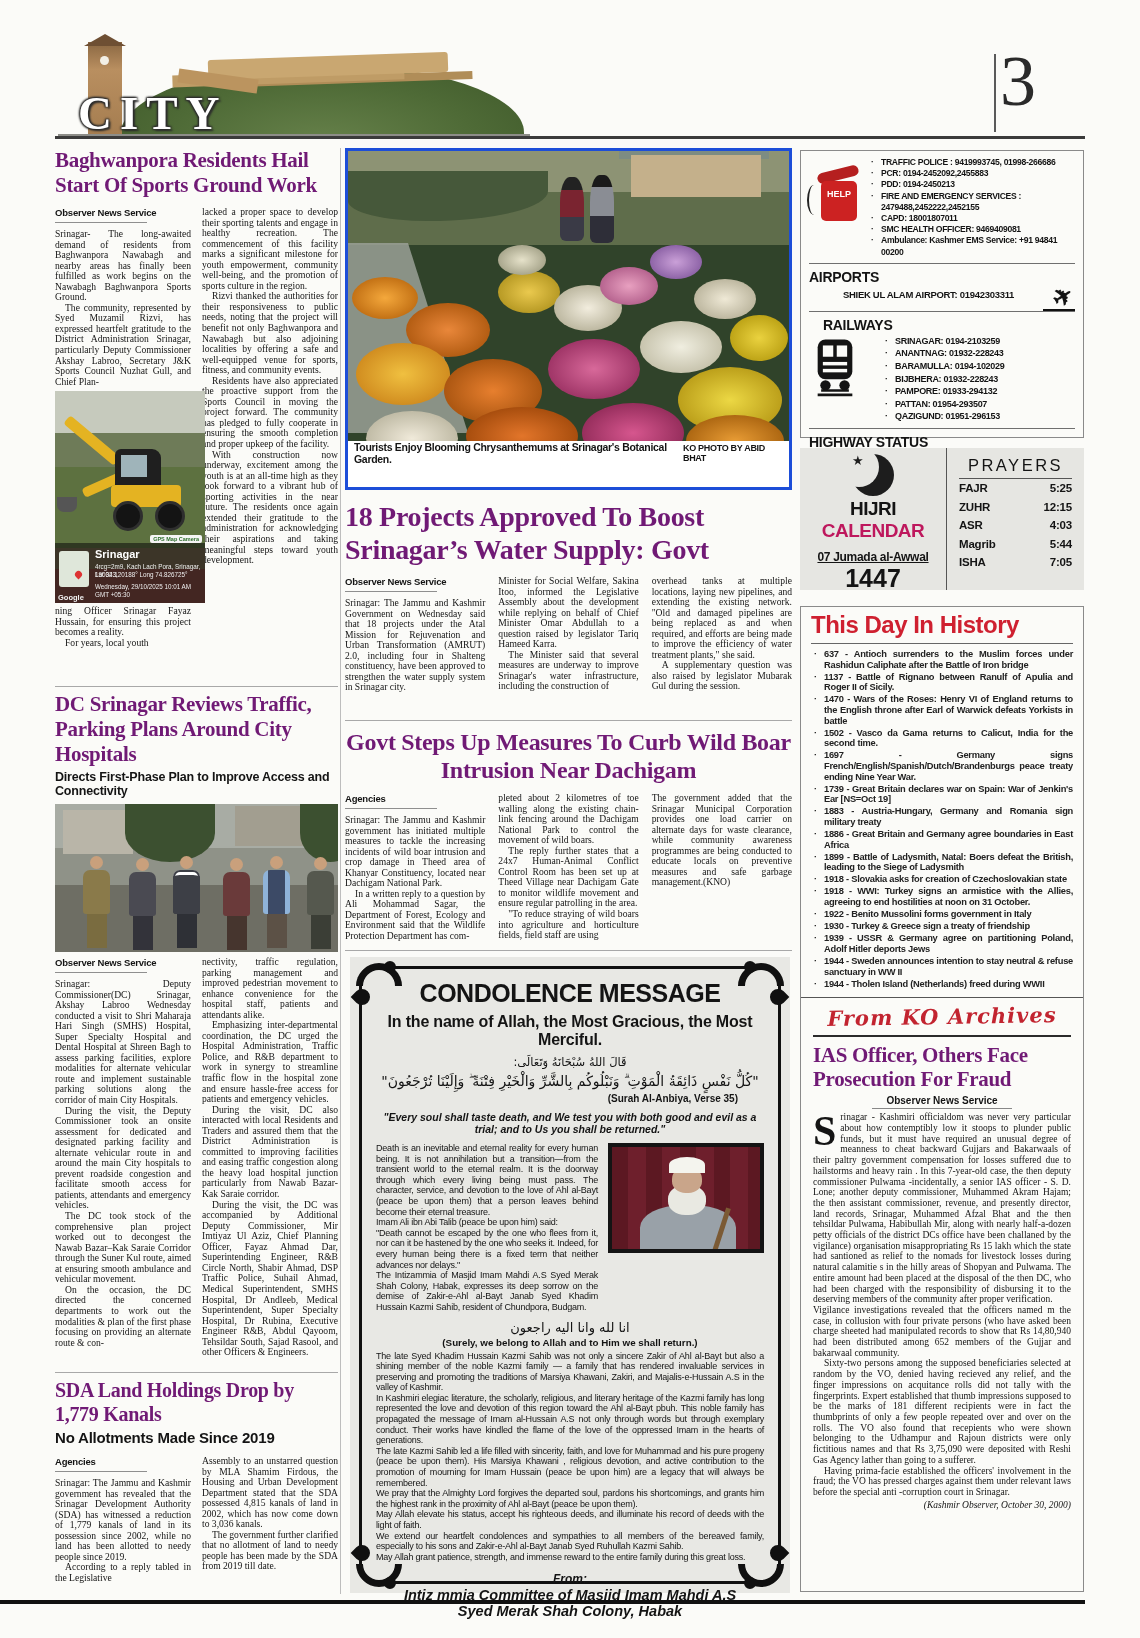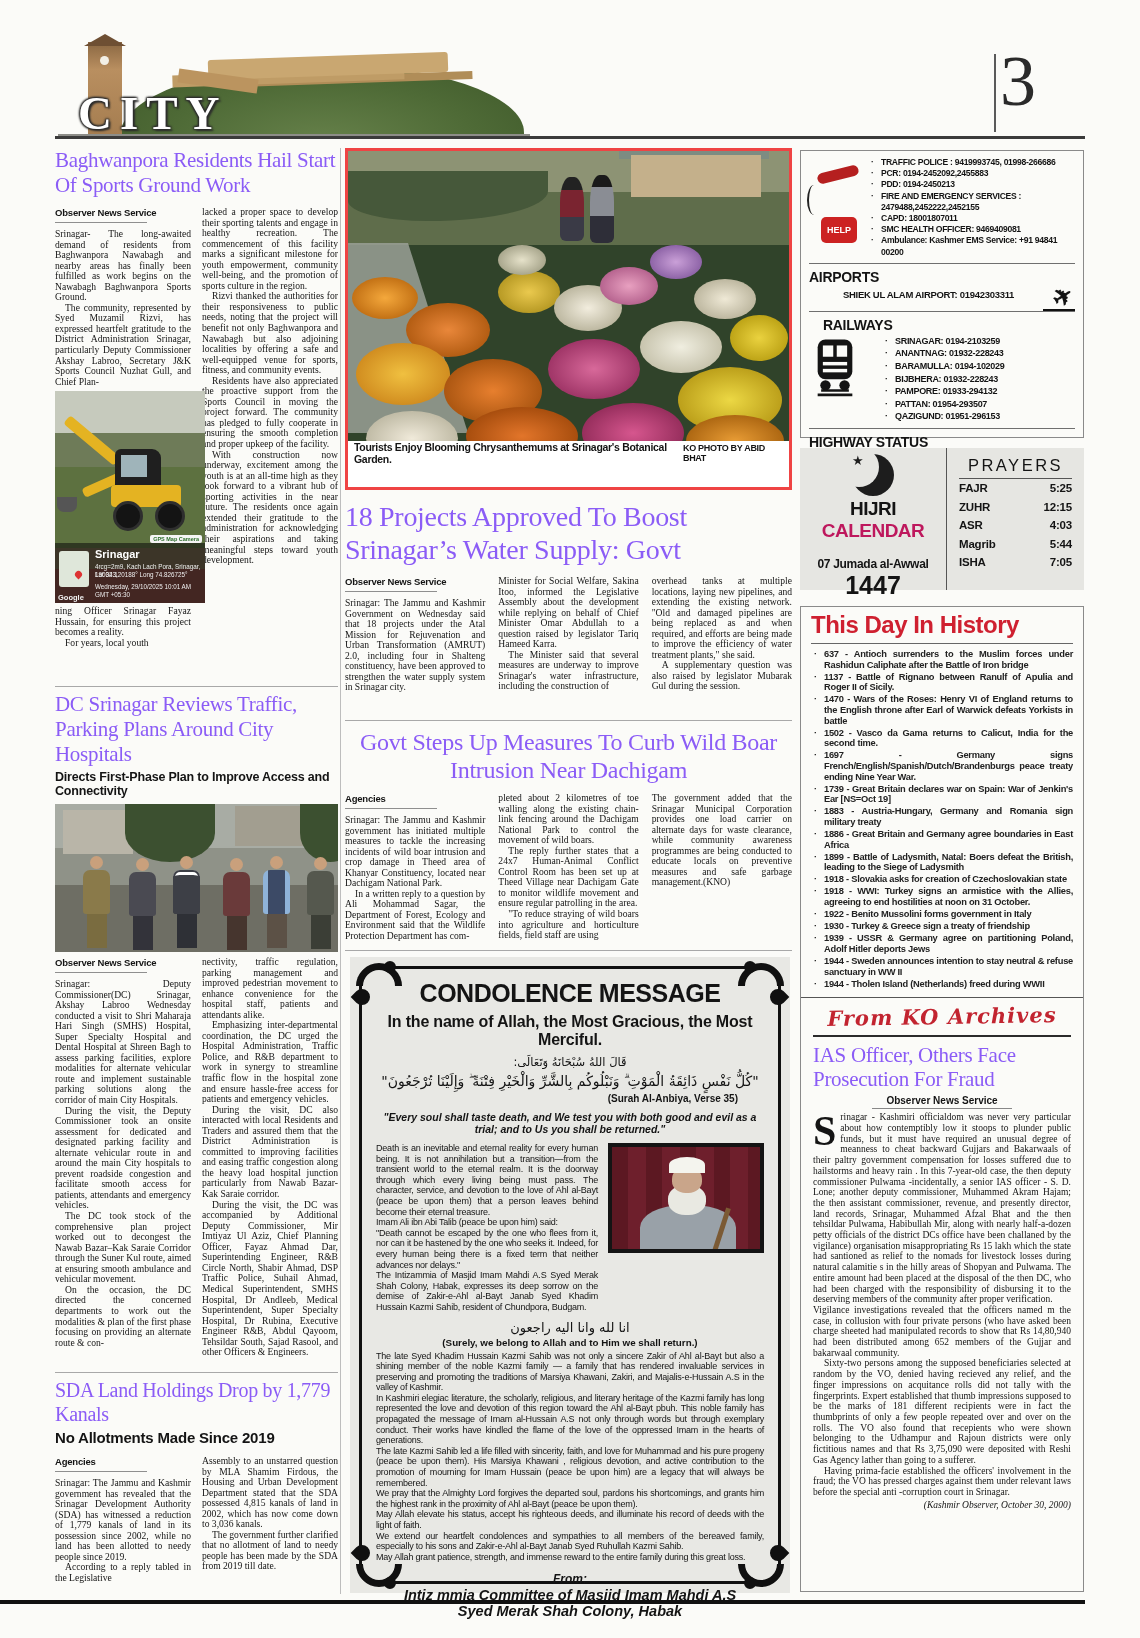--- a/index.html
+++ b/index.html
@@ -25,21 +25,21 @@
   .city-base{position:absolute;left:0;bottom:0;width:100%;height:4px;background:#8d8d88;}
   .masthead{left:648px;top:52px;width:340px;text-align:center;}
   .masthead .mh{font:bold 31px "Liberation Serif",serif;letter-spacing:0.5px;transform:scaleY(1.08);color:#1b1b1b;}
   .masthead .mh sup{font-size:11px;}
   .masthead .rule{height:2px;background:#2e2e2e;margin:2px 2px 3px;}
   .masthead .dl{font:bold 20px "Liberation Sans",sans-serif;letter-spacing:-0.4px;color:#101010;}
   .pagenum-bar{left:994px;top:54px;width:2px;height:78px;background:#5a5a5a;}
   .pagenum{left:1000px;top:40px;font:72px "Liberation Serif",serif;color:#2a2a2a;}
   .head-rule{left:55px;top:136px;width:1030px;height:3px;background:#3b3b3b;}
   
-  .title{font-weight:normal;letter-spacing:-0.3px;color:#8b5cf6;}
+  .title{font-weight:bold;letter-spacing:-0.3px;color:#701a75;}
   .h-left{font-size:21px;line-height:25px;}
   .h-sda{font-size:20px;line-height:24px;}
   .h-mid{font-size:28px;line-height:33px;}
   .h-boar{font-size:24px;line-height:28px;text-align:center;}
   .h-ias{font-size:21px;line-height:24px;}
   .sub{font:bold 12.5px "Liberation Sans",sans-serif;letter-spacing:-0.2px;margin-top:3px;}
   .sub-sda{font-size:15px;}
   .byline{font:bold 9.5px "Liberation Sans",sans-serif;letter-spacing:-0.2px;}
   .brule{width:92px;height:1px;background:#8f8f8f;margin:4px 0 6px;}
   .cols{display:flex;gap:11px;}
@@ -70,21 +70,21 @@
             background:linear-gradient(180deg,#a8aca4 0 30%,#8f9288 30% 55%,#6e6e64 55% 100%);}
   .dc-photo .bld1{position:absolute;left:8px;top:6px;width:70px;height:44px;background:#b9b5a8;}
   .dc-photo .bld2{position:absolute;left:180px;top:2px;width:95px;height:40px;background:#a29e90;}
   .dc-photo .tree1,.dc-photo .tree2{position:absolute;top:0;width:90px;height:58px;border-radius:0 0 50% 50%;background:#3c5030;}
   .dc-photo .tree1{left:70px;} .dc-photo .tree2{left:245px;width:60px;}
   .fig{position:absolute;bottom:4px;}
   .fig .head{width:13px;height:13px;border-radius:50%;background:#c9a07c;margin:0 auto 1px;}
   .fig .torso{width:27px;height:44px;border-radius:7px 7px 3px 3px;}
   .fig .legs{width:20px;height:34px;margin:0 auto;}
   
-  .photo-frame{left:345px;top:148px;width:447px;height:342px;border:3px solid #ef4444;background:#fff;box-sizing:border-box;}
+  .photo-frame{left:345px;top:148px;width:447px;height:342px;border:3px solid #1d4ed8;background:#fff;box-sizing:border-box;}
   .garden{position:relative;width:441px;height:313px;overflow:hidden;
           background:linear-gradient(180deg,#8d9374 0 13%,#5f6d4b 13% 30%,#30432a 30% 100%);}
   .garden .bldg{position:absolute;right:28px;top:4px;width:130px;height:42px;background:#c4b08b;}
   .garden .roofl{position:absolute;right:20px;top:0px;width:150px;height:8px;background:#7d8c82;}
   .garden .trees{position:absolute;left:0;top:20px;width:200px;height:50px;border-radius:0 0 60% 40%;background:#46583a;}
   .garden .path{position:absolute;left:-30px;top:92px;width:150px;height:190px;background:#9aa096;
                 clip-path:polygon(20% 0,60% 0,100% 100%,0 100%);opacity:.85;}
   .pa{position:absolute;left:212px;top:26px;width:24px;height:64px;border-radius:40% 40% 6px 6px;
       background:linear-gradient(180deg,#222 0 20%,#7a2430 20% 62%,#3a3a46 62% 100%);}
   .pb{position:absolute;left:242px;top:24px;width:24px;height:68px;border-radius:40% 40% 6px 6px;
@@ -147,22 +147,22 @@
   .car3{text-align:center;font-size:13px;margin-top:7px;font-family:"DejaVu Sans",sans-serif;}
   .ctr3{text-align:center;font-weight:bold;font-size:9.8px;margin-top:2px;}
   .cmain{margin-top:3px;}
   .cfrom{text-align:center;font-style:italic;font-weight:bold;margin-top:10px;}
   .cfrom .l0{font-size:12px;} .cfrom .l1{font-size:14.5px;margin-top:1px;} .cfrom .l2{font-size:14.5px;}
   
   .helpbox{left:800px;top:150px;width:284px;height:288px;border:1px solid #8a8a8a;box-sizing:border-box;
            font-family:"Liberation Sans",sans-serif;padding:6px 8px;}
   .phone-ic{position:absolute;left:10px;top:16px;width:52px;height:52px;}
   .phone-ic .hs{position:absolute;left:6px;top:2px;width:42px;height:11px;border-radius:6px;background:#b51f1f;transform:rotate(-14deg);}
-  .phone-ic .bx{position:absolute;left:10px;top:14px;width:36px;height:26px;border-radius:5px;background:#cc2222;
-                color:#fff;font:bold 9px "Liberation Sans",sans-serif;text-align:center;line-height:26px;margin-top:36px;}
+  .phone-ic .bx{position:absolute;left:10px;top:14px;width:36px;height:40px;border-radius:5px;background:#cc2222;
+                color:#fff;font:bold 9px "Liberation Sans",sans-serif;text-align:center;line-height:26px;}
   .phone-ic .cord{position:absolute;left:-4px;top:18px;width:12px;height:30px;border-left:2.5px solid #222;border-radius:50%;}
   .phones{margin-left:62px;width:200px;}
   .phones div{position:relative;padding-left:10px;font:bold 8.6px/11.2px "Liberation Sans",sans-serif;letter-spacing:-0.3px;}
   .phones div::before{content:"·";position:absolute;left:0;top:0;}
   .phones div:nth-child(5)::before{content:"";}
   .sb-div{height:1px;background:#6f6f6f;margin:5px 0;}
   .sb-h{font:bold 14px "Liberation Sans",sans-serif;letter-spacing:-0.3px;}
   .airline{position:relative;font:bold 9.5px "Liberation Sans",sans-serif;letter-spacing:-0.3px;
            padding:4px 30px 6px 34px;}
   .plane{position:absolute;right:2px;top:-2px;font-size:24px;transform:rotate(-32deg);}
@@ -177,21 +177,21 @@
   .hwy-items div::before{content:"·";position:absolute;left:0;}
   .hijri-box{left:800px;top:448px;width:284px;height:142px;background:#e6e6e2;display:flex;
              font-family:"Liberation Sans",sans-serif;box-sizing:border-box;}
   .hijri-l{width:146px;text-align:center;padding-top:6px;}
   .cres{position:relative;width:42px;height:42px;margin:0 auto;overflow:hidden;}
   .cres .c1{position:absolute;inset:0;border-radius:50%;background:#1d1d1d;}
   .cres .c2{position:absolute;left:-13px;top:-7px;width:40px;height:40px;border-radius:50%;background:#e6e6e2;}
   .cres .st{position:absolute;left:0px;top:-1px;font-size:13px;color:#1d1d1d;}
   .hj1{font:bold 19px "Liberation Sans",sans-serif;letter-spacing:-0.5px;margin-top:2px;}
   .hj2{font:bold 19px "Liberation Sans",sans-serif;letter-spacing:-0.5px;color:#be185d;}
-  .hjd{font:bold 12px "Liberation Sans",sans-serif;margin-top:15px;letter-spacing:-0.3px;}
+  .hjd{font:bold 12px "Liberation Sans",sans-serif;margin-top:8px;letter-spacing:-0.3px;text-decoration:underline;}
   .hjy{font:bold 25px "Liberation Sans",sans-serif;margin-top:0px;}
   .hijri-r{flex:1;border-left:1.5px solid #555;padding:8px 12px 0 12px;}
   .pr-title{font:16.5px "Liberation Sans",sans-serif;letter-spacing:2.5px;text-align:center;
             border-bottom:1px solid #555;padding-bottom:3px;}
   .pr-row{display:flex;justify-content:space-between;font:bold 11.5px/18.5px "Liberation Sans",sans-serif;letter-spacing:-0.2px;}
   .histbox{left:800px;top:606px;width:284px;height:986px;border:1px solid #8a8a8a;box-sizing:border-box;}
   .thisday{padding:4px 10px 2px;}
   .td-title{font:bold 24px "Liberation Sans",sans-serif;letter-spacing:-0.5px;color:#cf2030;
             border-bottom:1.5px solid #666;padding-bottom:4px;}
   .td-list{margin-top:5px;}

